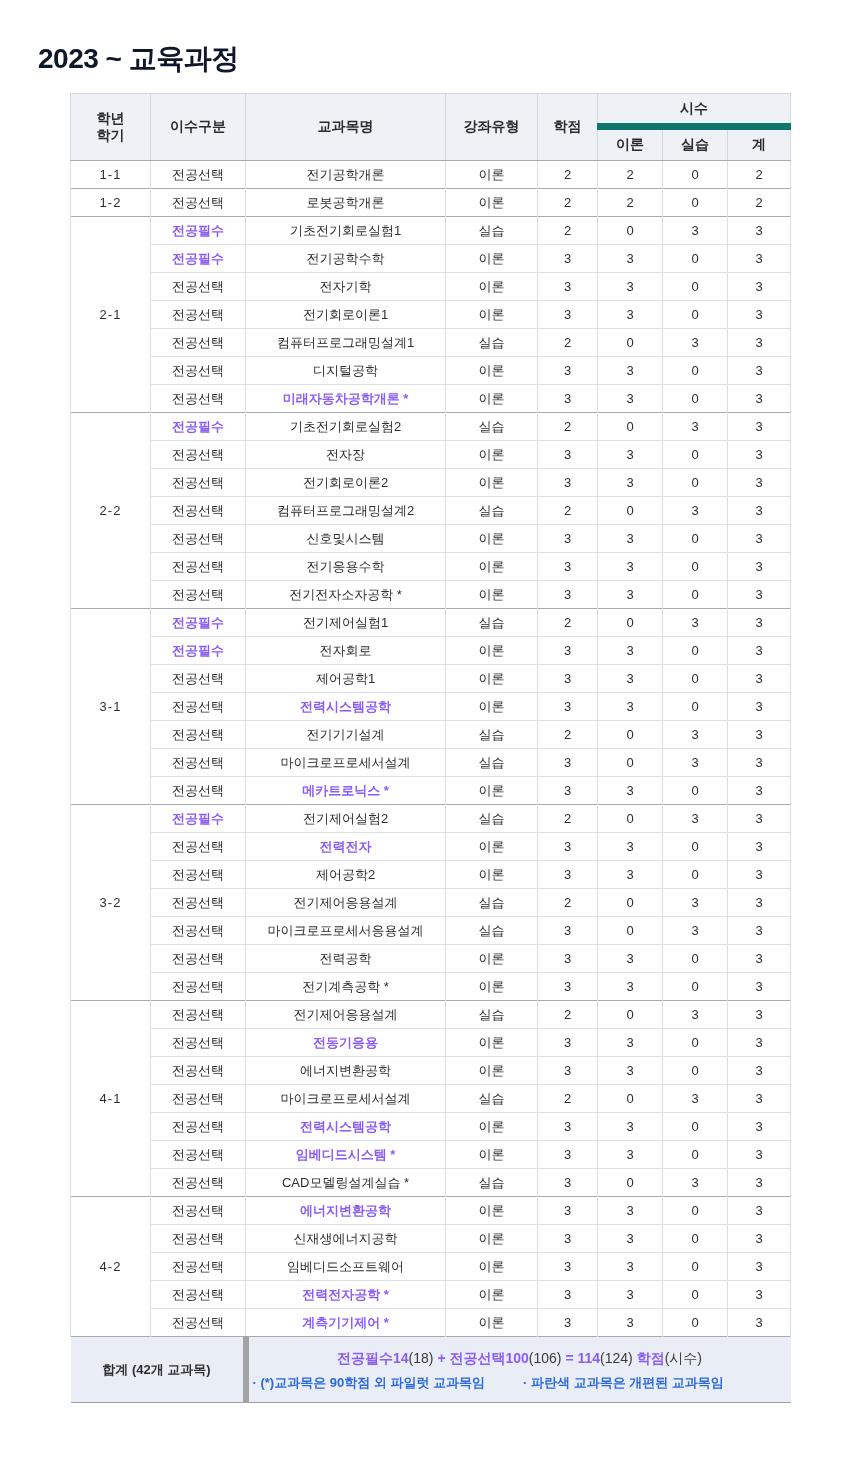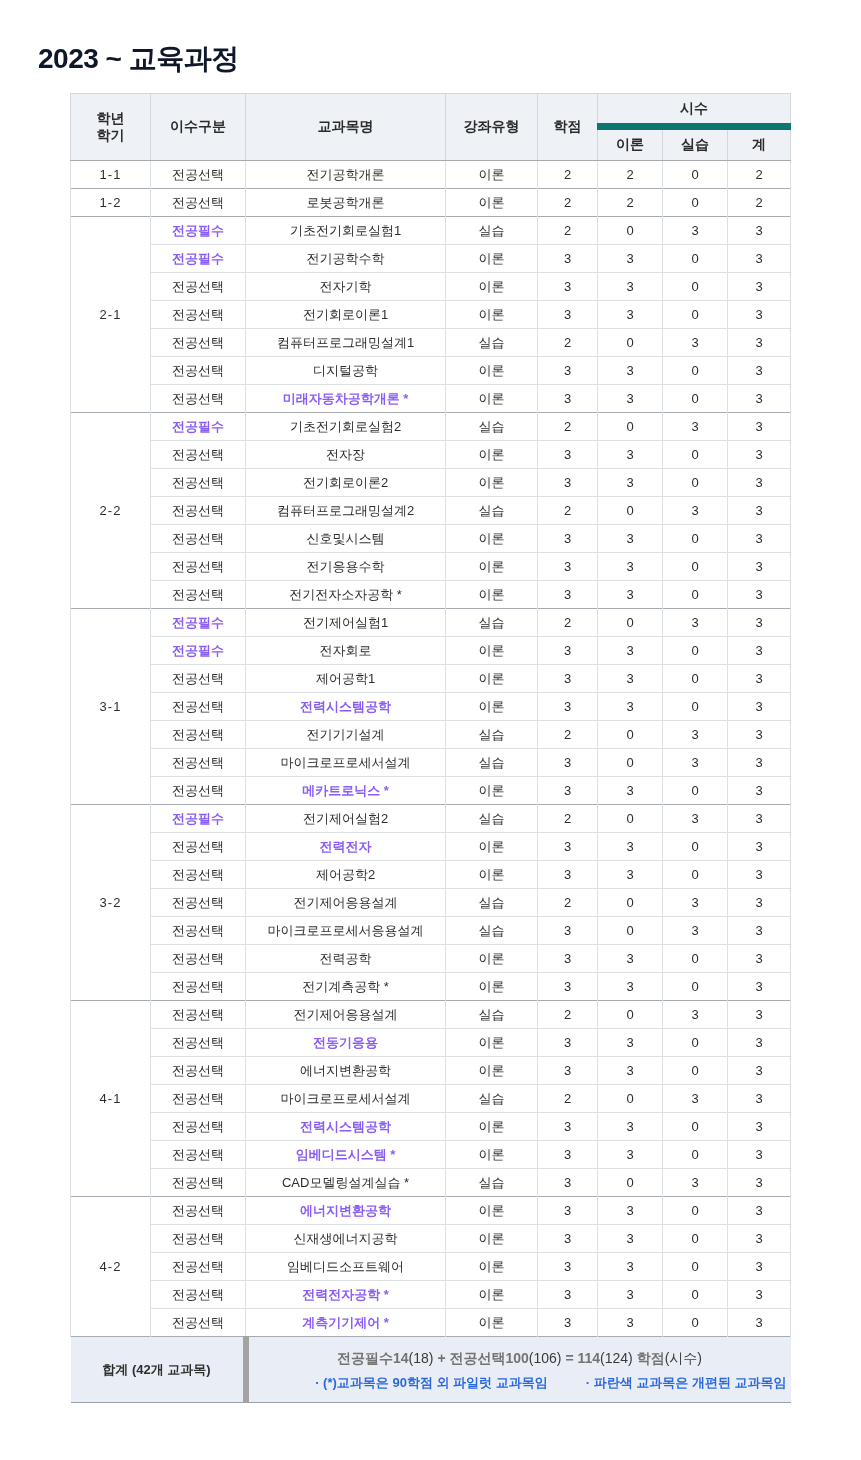--- a/index.html
+++ b/index.html
@@ -36,23 +36,23 @@
   }
   tbody tr.group-start td { border-top:1px solid #a6abb2; }
   tbody td.grade-cell { font-size:13px; letter-spacing:1px; }
   .blue { color:#8b5cf6; font-weight:700; }
   tfoot td {
     background:#e9eef6; height:66px;
     border-top:1px solid #a6abb2; border-bottom:1px solid #9aa0a7;
   }
   tfoot td.total-cell { font-size:13px; font-weight:700; border-right:6px solid #a3a3a3; }
   tfoot .summary-line { font-size:14px; text-align:center; line-height:1.5; color:#3a3a3a; }
-  tfoot .summary-line .b { font-weight:800; color:#737373; }
+  tfoot .summary-line .b { font-weight:800; color:#8b5cf6; }
   tfoot .notes-line {
-    margin-top:5px; display:flex; justify-content:flex-end; gap:38px;
+    margin-top:5px; display:flex; justify-content:flex-start; gap:38px;
     font-size:13px; font-weight:700; color:#2b68e0;
   }
 </style>
 </head>
 <body>
 
 <div class="page-title">2023 ~ 교육과정</div>
 
 <table class="curriculum">
   <colgroup>

